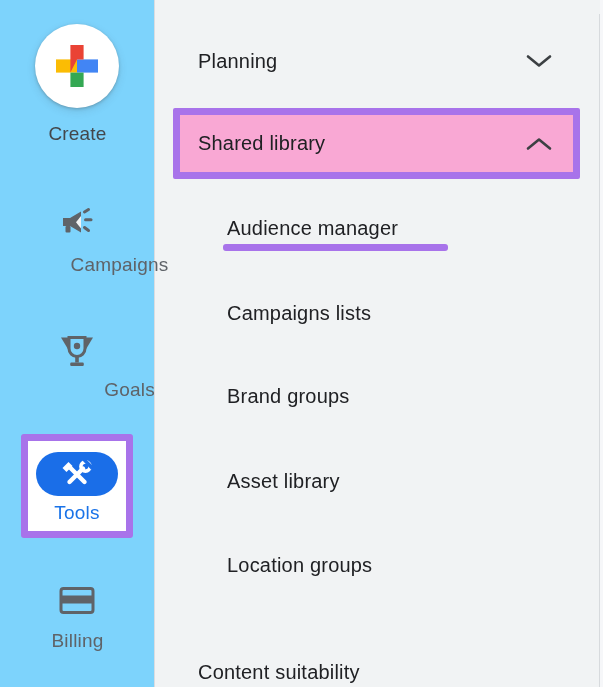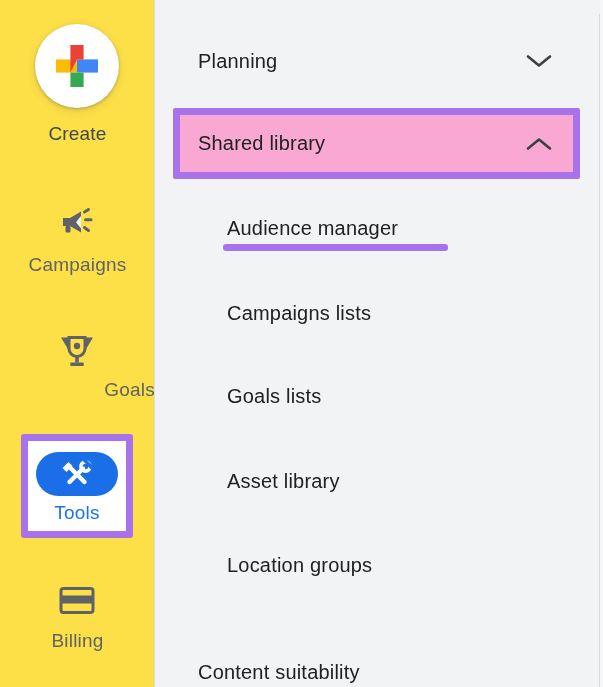--- a/index.html
+++ b/index.html
@@ -7,34 +7,34 @@
     width:603px;height:687px;position:relative;overflow:hidden;
     background:#f1f3f4;
     font-family:"Liberation Sans","DejaVu Sans",sans-serif;
     -webkit-font-smoothing:antialiased;
   }
   .stage{position:absolute;inset:0;}
 
   
   .rail{
     position:absolute;left:0;top:0;width:155px;height:687px;
-    border-right:1px solid #dadce0;box-sizing:border-box;background:#fde047;
+    border-right:1px solid #dadce0;box-sizing:border-box;background:#7dd3fc;
   }
   .create-circle{
     position:absolute;left:35px;top:24px;width:84px;height:84px;border-radius:50%;
     background:#ffffff;display:flex;align-items:center;justify-content:center;
     box-shadow:0 1px 3px rgba(60,64,67,.3),0 3px 8px rgba(60,64,67,.15);
     cursor:pointer;
   }
   .rail-label{
     position:absolute;left:0;width:155px;text-align:center;
     font-size:19px;font-weight:500;color:#5f6368;letter-spacing:.2px;
   }
   .lbl-create{top:123px;color:#43474b;}
-  .lbl-campaigns{top:254px;}
+  .lbl-campaigns{top:254px;padding-left:42px;}
   .lbl-goals{top:379px;text-align:right;}
   .lbl-billing{top:630px;}
   .rail-icon{position:absolute;}
   .icon-campaigns{left:56px;top:205px;}
   .icon-goals{left:58px;top:330px;}
   .icon-billing{left:59px;top:586px;}
 
   .tools-box{
     position:absolute;left:21px;top:434px;width:112px;height:104px;
     box-sizing:border-box;border:7px solid #a873ea;border-radius:3px;background:#ffffff;
@@ -170,21 +170,21 @@
     <div class="mrow sub r2">
       <span>Audience manager</span>
       <span class="underline-annot"></span>
     </div>
 
     <div class="mrow sub r3">
       <span>Campaigns lists</span>
     </div>
 
     <div class="mrow sub r4">
-      <span>Goals lists</span>
+      <span>Brand groups</span>
     </div>
 
     <div class="mrow sub r5">
       <span>Asset library</span>
     </div>
 
     <div class="mrow sub r6">
       <span>Location groups</span>
     </div>
 

